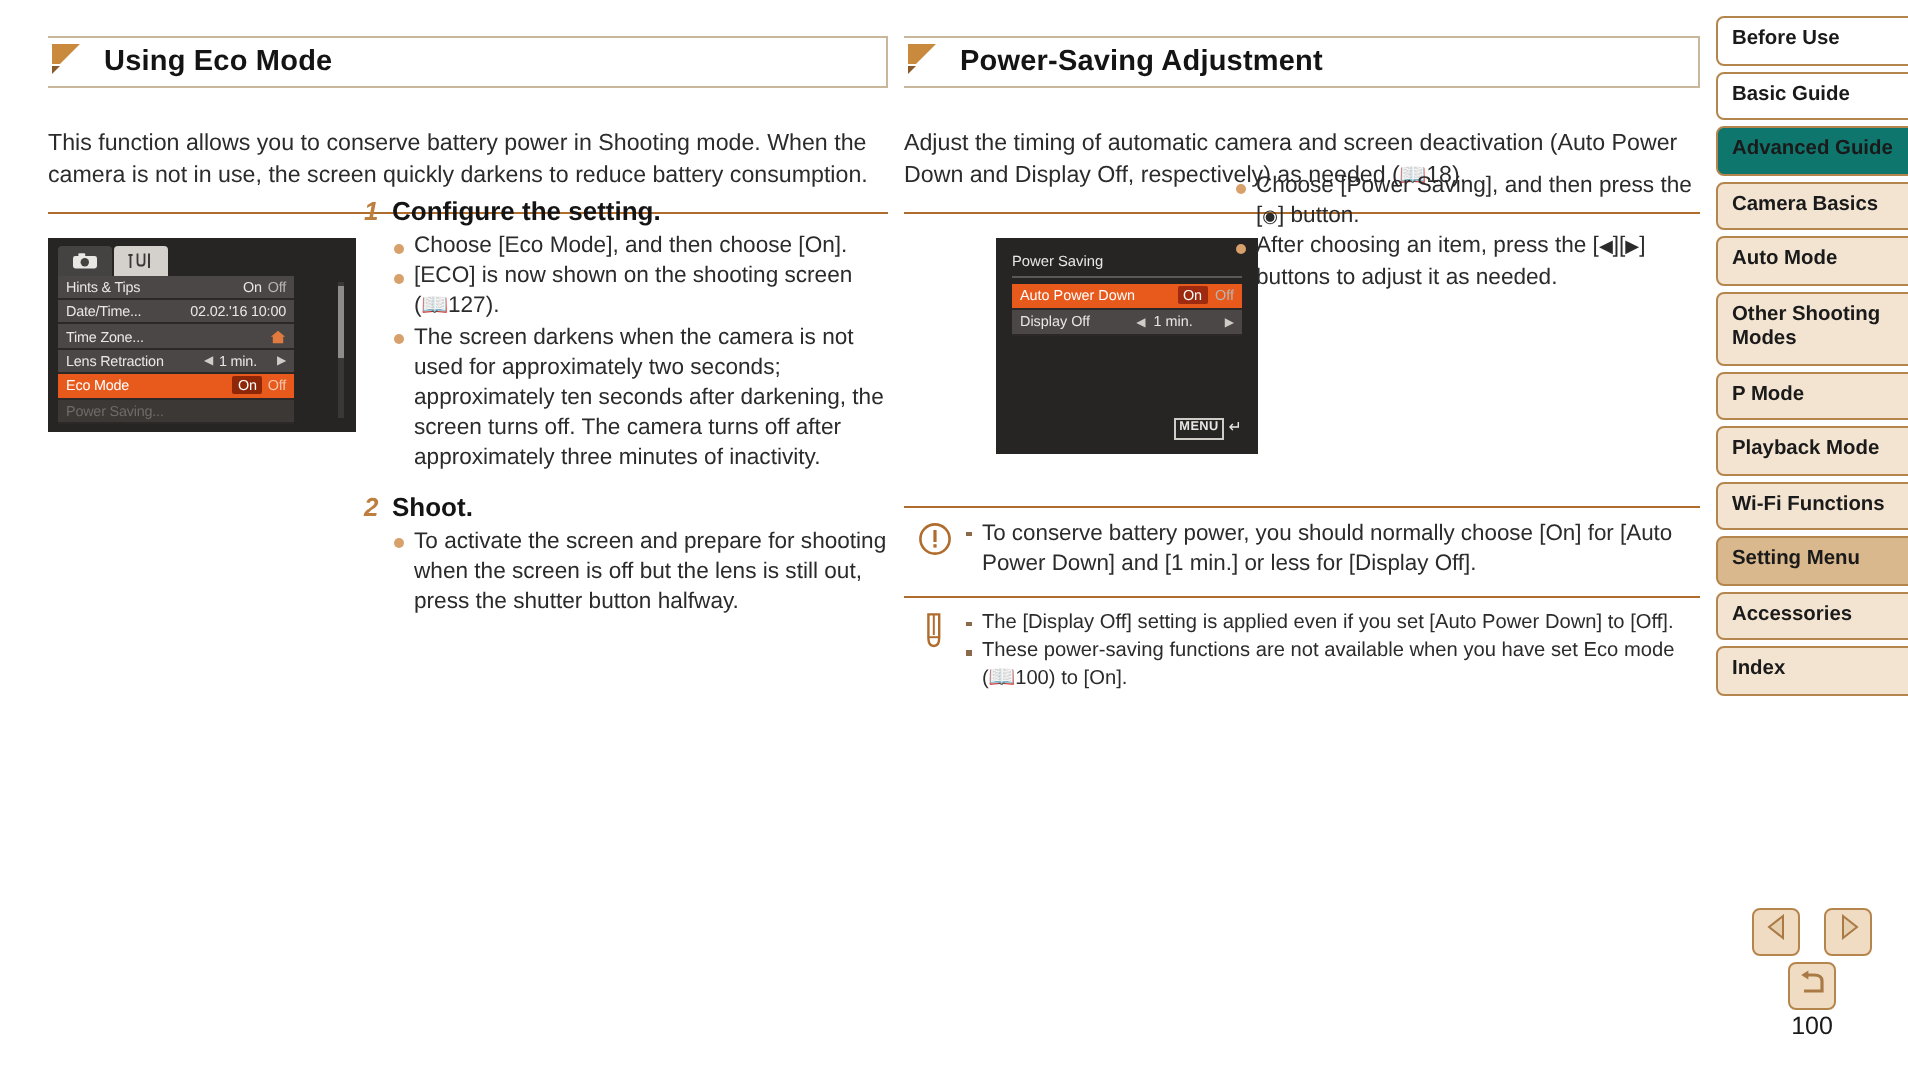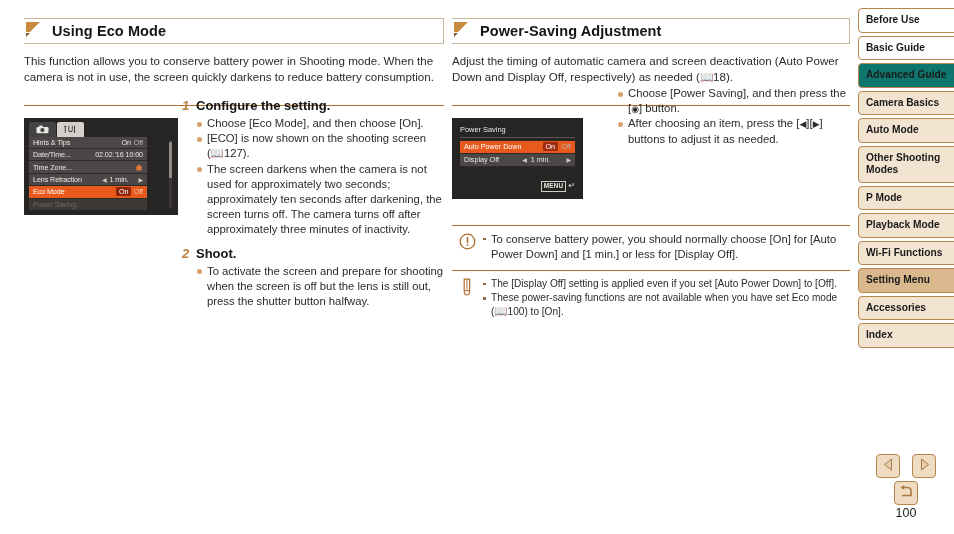--- a/index.html
+++ b/index.html
@@ -28,54 +28,54 @@
   .sec-head {
     position: relative;
     height: 26px;
     border-top: 1px solid #c9b79c;
     border-bottom: 1px solid #c9b79c;
     border-right: 1px solid #c9b79c;
     border-left: none;
     display: flex;
     align-items: center;
     padding-left: 28px;
-    margin-bottom: 9px;
+    margin-bottom: 20px;
   }
   .sec-head .mark {
     position: absolute;
     left: 0px; top: 0px;
     width: 20px; height: 26px;
   }
   .sec-head .mark svg { display:block; }
   .sec-head .title {
     font-size: 14.5px;
     font-weight: bold;
     color: #141414;
     letter-spacing: .1px;
   }
 
   
   .intro {
     font-size: 11.6px;
     line-height: 16.3px;
     color: #2b2b2b;
-    padding-bottom: 19px;
+    padding-bottom: 9px;
     border-bottom: 1px solid #b06c2c;
     margin-bottom: 12px;
   }
 
   
   .cam {
     background: #272424;
     position: relative;
     font-family: "Liberation Sans", sans-serif;
     overflow: hidden;
   }
   .cam-left  { width: 154px; height: 97px; }
-  .cam-right { width: 131px; height: 81px; }
+  .cam-right { width: 131px; height: 108px; margin-left: 46px; }
 
   .tabbar {
     display: flex;
     height: 15px;
     margin: 4px 0 0 5px;
   }
   .tab {
     width: 27px; height: 15px;
     display: flex; align-items: center; justify-content: center;
     margin-right: 1px;

